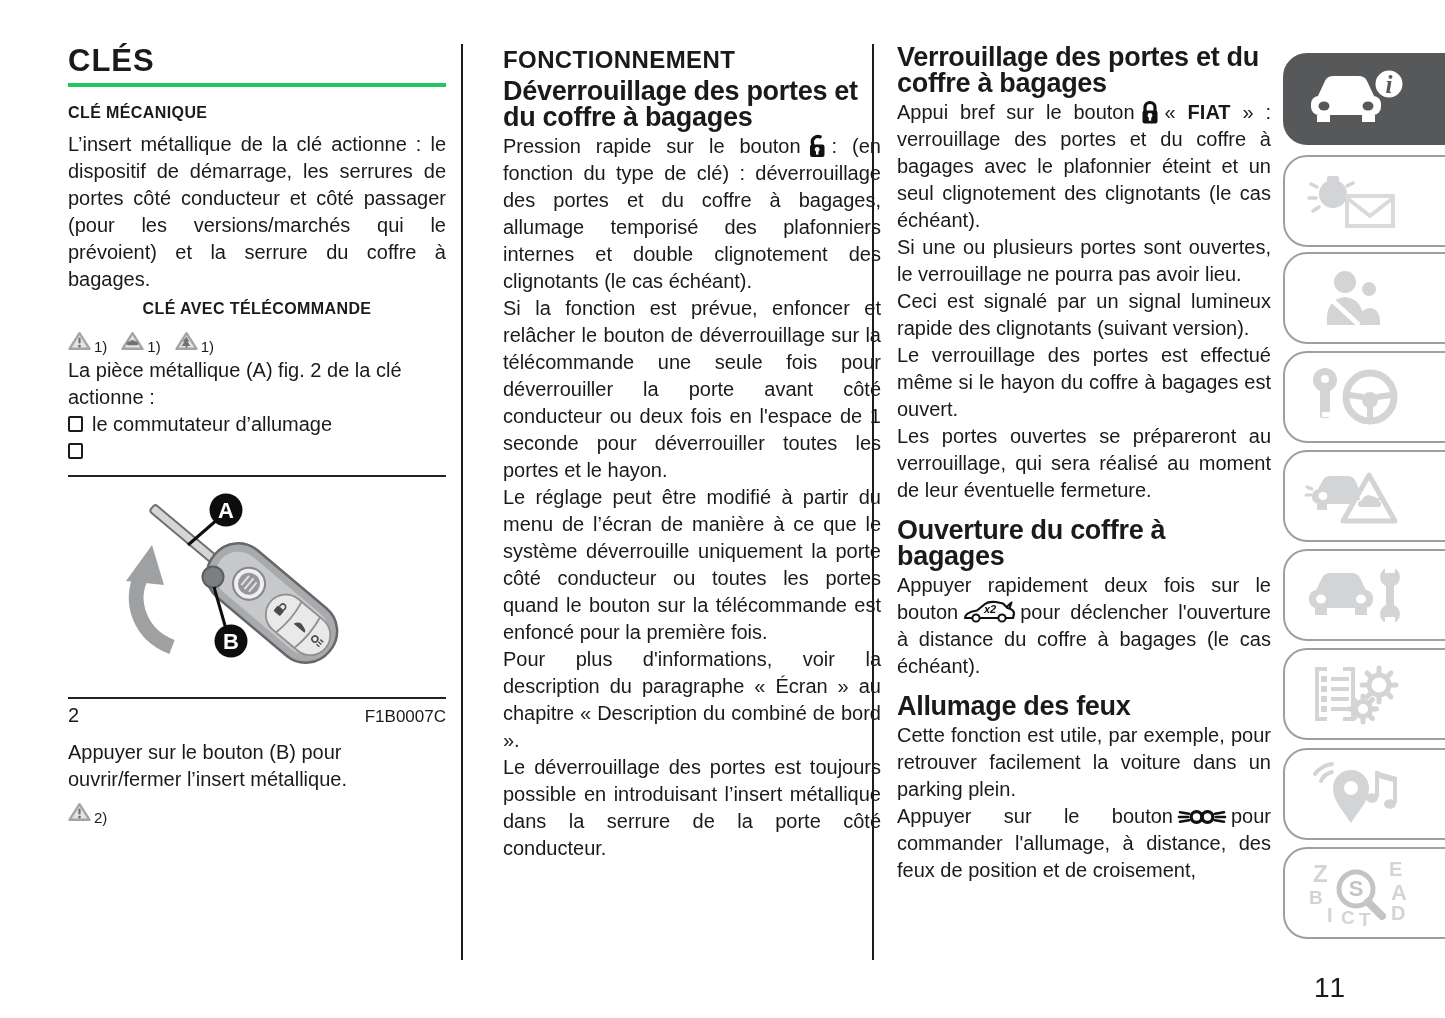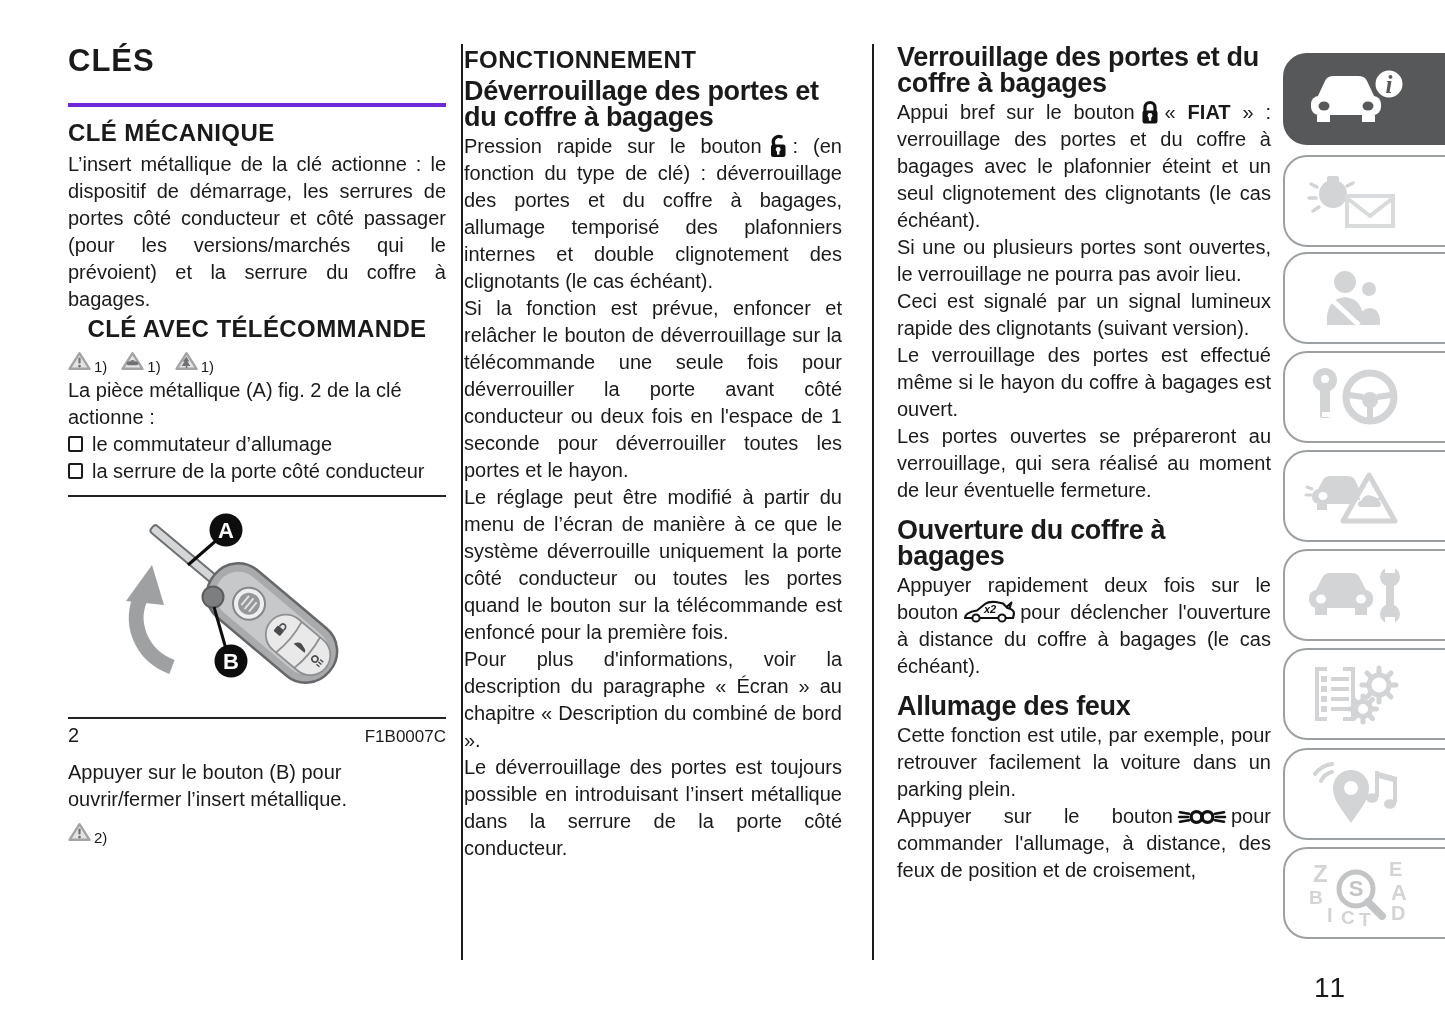--- a/index.html
+++ b/index.html
@@ -4,33 +4,33 @@
 <style>
   html,body{margin:0;padding:0;}
   body{
     width:1445px;height:1018px;position:relative;background:#ffffff;
     font-family:"Liberation Sans",sans-serif;color:#1a1a1a;overflow:hidden;
   }
   #page{position:absolute;inset:0;background:#fff;overflow:hidden;}
 
   .col{position:absolute;top:44px;}
   #col1{left:68px;width:378px;}
-  #col2{left:464px;width:378px;}
+  #col2{left:503px;width:378px;}
   #col3{left:897px;width:374px;}
   .vrule{position:absolute;top:44px;height:916px;width:2px;background:#1c1c1c;}
   #vrule1{left:461px;}
   #vrule2{left:872px;}
 
   h1,h2,h3,p{margin:0;padding:0;}
   .chapter-title{
     font-size:31px;font-weight:bold;letter-spacing:1px;line-height:34px;
-    border-bottom:4px solid #6d28d9;padding-bottom:25px;margin-bottom:12px;
+    border-bottom:4px solid #22c55e;padding-bottom:5px;margin-bottom:12px;
   }
   .section-title{font-size:24px;font-weight:bold;letter-spacing:.4px;line-height:28px;margin:2px 0 4px;}
-  .caps-head{font-size:24px;font-weight:bold;letter-spacing:.4px;line-height:27px;margin:14px 0 5px;}
+  .caps-head{font-size:16px;font-weight:bold;letter-spacing:.4px;line-height:27px;margin:14px 0 5px;}
   .sub-head{font-size:27px;font-weight:bold;line-height:26px;letter-spacing:-.3px;margin:13px 0 3px;}
   .body{font-size:20px;line-height:27px;text-align:justify;}
   .body.nj{text-align:left;}
 
   .sq{
     display:inline-block;width:11px;height:12px;border:2px solid #1a1a1a;border-radius:2px;
     margin-right:9px;vertical-align:-1px;
   }
   .fnrow{display:flex;align-items:center;margin:9px 0 2px;}
   .fnrow .tri{display:inline-block;margin-right:3px;}
@@ -105,21 +105,21 @@
             <path d="M11.5,2.2 L21.5,17.8 H1.5 Z" fill="#e4e4e5" stroke="#a3a4a6" stroke-width="2.4" stroke-linejoin="round"></path>
             <path d="M11.5,5.8 L14.3,10.6 h-1.8 l2.8,4.4 h-8.6 l2.8,-4.4 h-1.8 z" fill="#707174"></path>
             <rect x="10.8" y="15" width="1.5" height="2" fill="#707174"></rect>
           </svg>
       </span>
         <span class="fnlabel">1)</span>
     </div>
 
     <p class="body nj">La pièce métallique (A) fig. 2 de la clé actionne :</p>
     <p class="body nj"><span class="sq"></span><span>le commutateur d’allumage</span></p>
-    <p class="body nj"><span class="sq"></span><span>la serrure de la porte côté conducteur</span></p>
+    <p class="body nj"><span class="sq"></span></p>
 
     <div class="figbox">
       <svg width="378" height="212" viewBox="0 0 378 212">
 
         <path d="M104,164 C72,152 60,118 74,92" fill="none" stroke="#9fa0a2" stroke-width="15"></path>
         <polygon points="58,98 84,62 96,102" fill="#9fa0a2"></polygon>
 
         <g transform="translate(124,58) rotate(40)">
           <rect x="-52" y="-4.5" width="104" height="9" rx="3" fill="#d5d6d7" stroke="#6f7072" stroke-width="2"></rect>
         </g>

